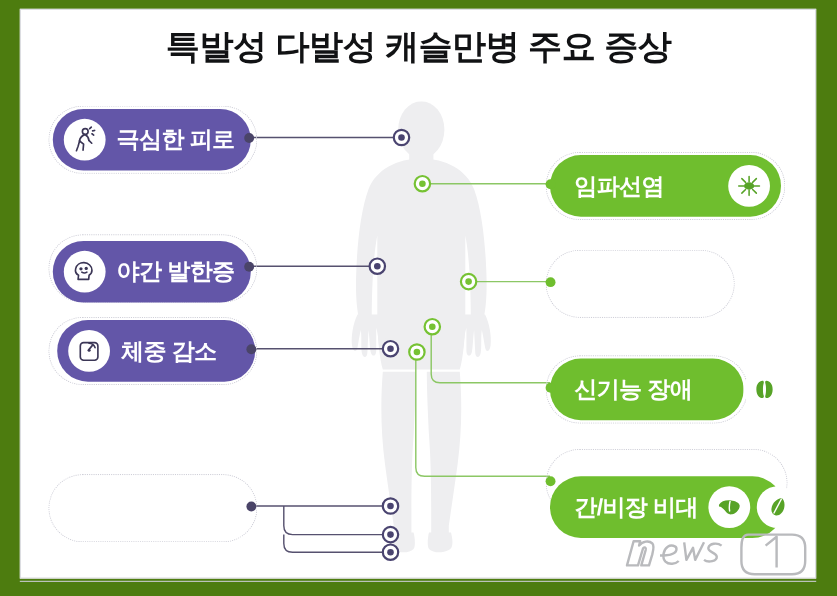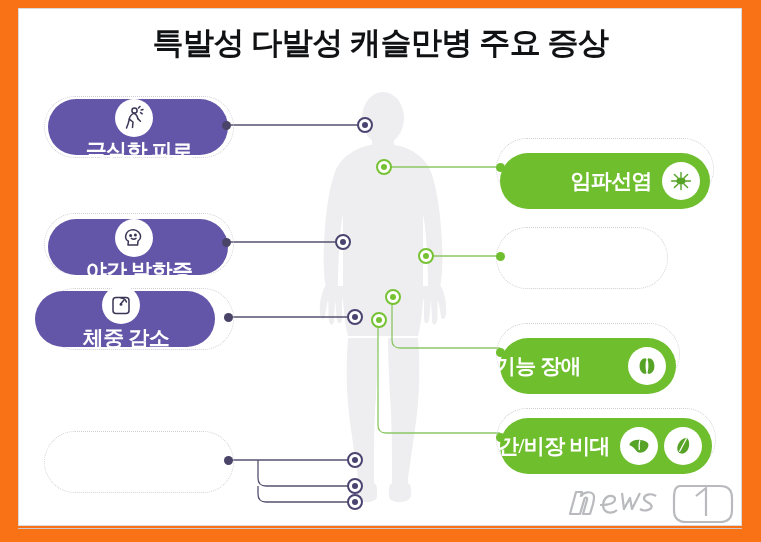--- a/index.html
+++ b/index.html
@@ -7,23 +7,22 @@
     padding: 0;
     background: #ffffff;
   }
   body {
     font-family: "Liberation Sans", "DejaVu Sans", sans-serif;
   }
   #stage {
     position: relative;
     width: 761px;
     height: 542px;
-    background: #f97316;
+    background: #4d7c0f;
     overflow: hidden;
-    font-family: Liberation Serif, serif;
   }
   
   #frame {
     position: absolute;
     left: 18px;
     top: 8px;
     width: 724px;
     height: 518px;
     border: 1px solid #d9dade;
     box-sizing: border-box;
@@ -84,28 +83,26 @@
     position: absolute;
     border-radius: 42px;
     background: transparent;
     border: 1px dotted #cfcfd8;
     box-sizing: border-box;
   }
   .pill.purple {
     background: #6356a8;
     padding-left: 10px;
     padding-right: 18px;
-    flex-direction: column;
   }
   .pill.green {
     background: #6fbe2e;
     padding-left: 22px;
     padding-right: 10px;
-    justify-content: flex-end;
-    margin-top: 12px;
+    justify-content: space-between;
   }
   .pill-label {
     color: #ffffff;
     font-size: 21px;
     font-weight: bold;
     letter-spacing: -0.6px;
     white-space: nowrap;
   }
   .pill.purple .pill-label { margin-left: 10px; }
   .pill.green .pill-label { margin-right: 10px; }
@@ -318,21 +315,21 @@
           <circle cx="14.4" cy="10" r="1.5" fill="#3b3656" stroke="none"></circle>
           <path d="M10.4 13.4 q2.4 1.6 4.6 0"></path>
         </g>
       </svg>
     </span>
     <span class="pill-label">야간 발한증</span>
   </div>
   <span class="dot-anchor purple" style="left:222px; top:238px;"></span>
 
   <div class="pill-shadow" style="left:44px; top:288px; width:190px; height:62px;"></div>
-  <div class="pill purple" style="left:35px; top:291px; width:180px;justify-content:center;">
+  <div class="pill purple" style="left:52px; top:291px; width:180px;">
     <span class="badge">
       <svg width="26" height="26" viewBox="0 0 26 26">
         <g fill="none" stroke="#3b3656" stroke-width="1.5" stroke-linecap="round" stroke-linejoin="round">
           <rect x="5" y="5.5" width="16" height="16" rx="3"></rect>
           <path d="M13 6 A6 6 0 0 1 18.4 10"></path>
           <circle cx="13" cy="12.4" r="1.4" fill="#3b3656" stroke="none"></circle>
           <path d="M13 11.6 L15.8 8.2"></path>
         </g>
       </svg>
     </span>
@@ -379,21 +376,21 @@
                    C13.6 20.8, 13.4 19.6, 13.8 18.4
                    C14.6 16, 14.6 10, 13.8 7.6
                    C13.4 6.4, 13.6 5.2, 14.8 5.2 Z"></path>
         </g>
       </svg>
     </span>
   </div>
   <span class="dot-anchor green" style="left:496px; top:348px;"></span>
 
   <div class="pill-shadow" style="left:496px; top:408px; width:220px; height:62px;"></div>
-  <div class="pill green" style="left:500px; top:406px; width:212px;">
+  <div class="pill green" style="left:500px; top:433px; width:212px;">
     <span class="pill-label">간/비장 비대</span>
     <span class="badge-group">
       <span class="badge">
         <svg width="26" height="26" viewBox="0 0 26 26">
           <path d="M3.6 10.8 C5.6 7.6, 10 6.4, 14.6 7
                    C18.6 7.5, 22 9, 22.4 11.4
                    C22.8 14.4, 19.6 18.8, 15.6 19.6
                    C12.4 20.2, 10.6 18.4, 9 16.2
                    C7.4 14, 5.4 12.6, 3.6 12.4 Z" fill="#57a327"></path>
           <path d="M13.8 7.4 C13 10.4, 12.8 14, 13.4 17" fill="none" stroke="#ffffff" stroke-width="1.3"></path>

